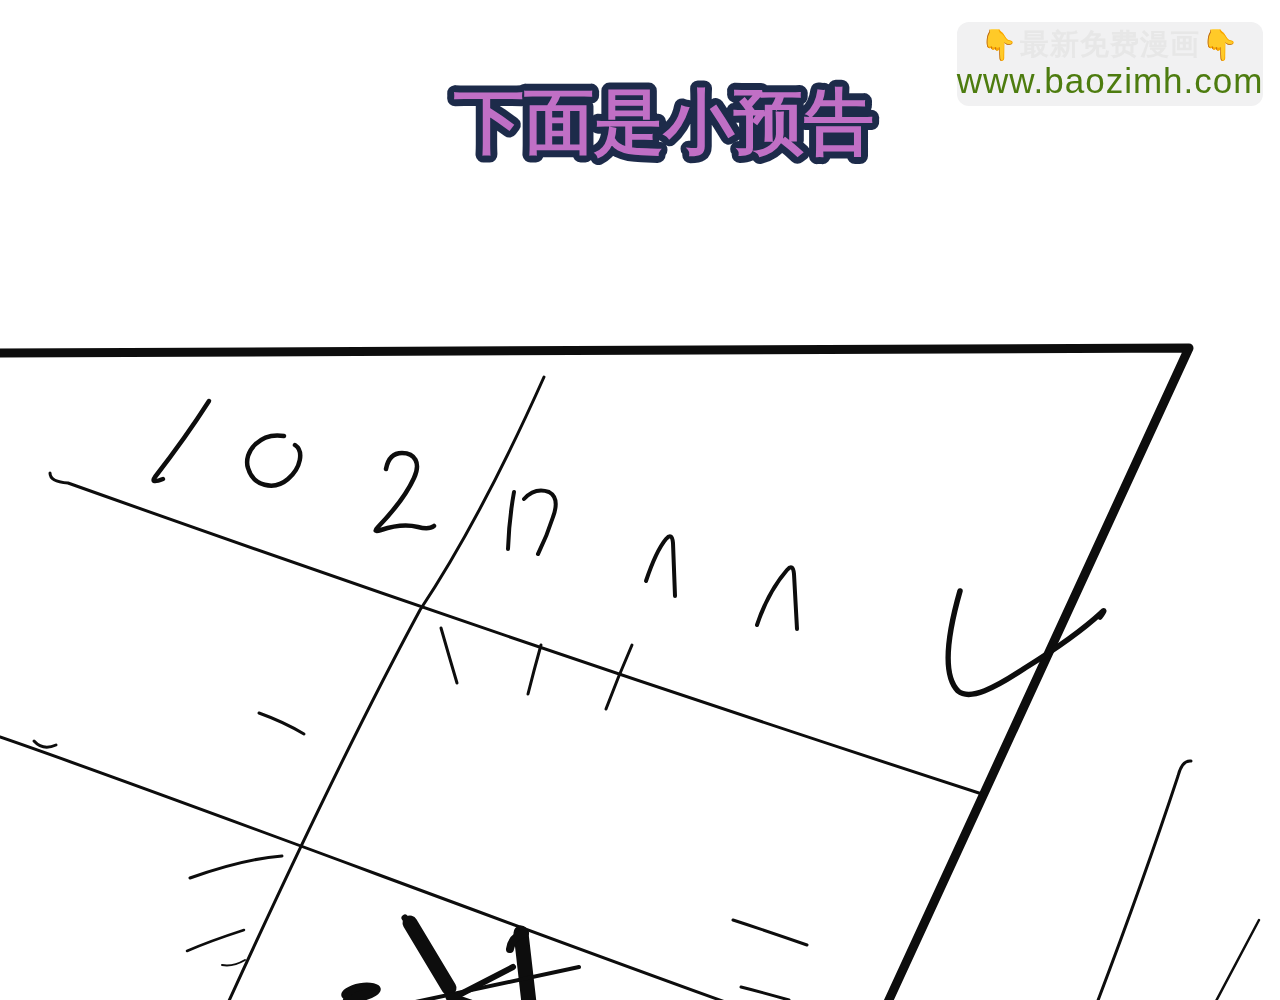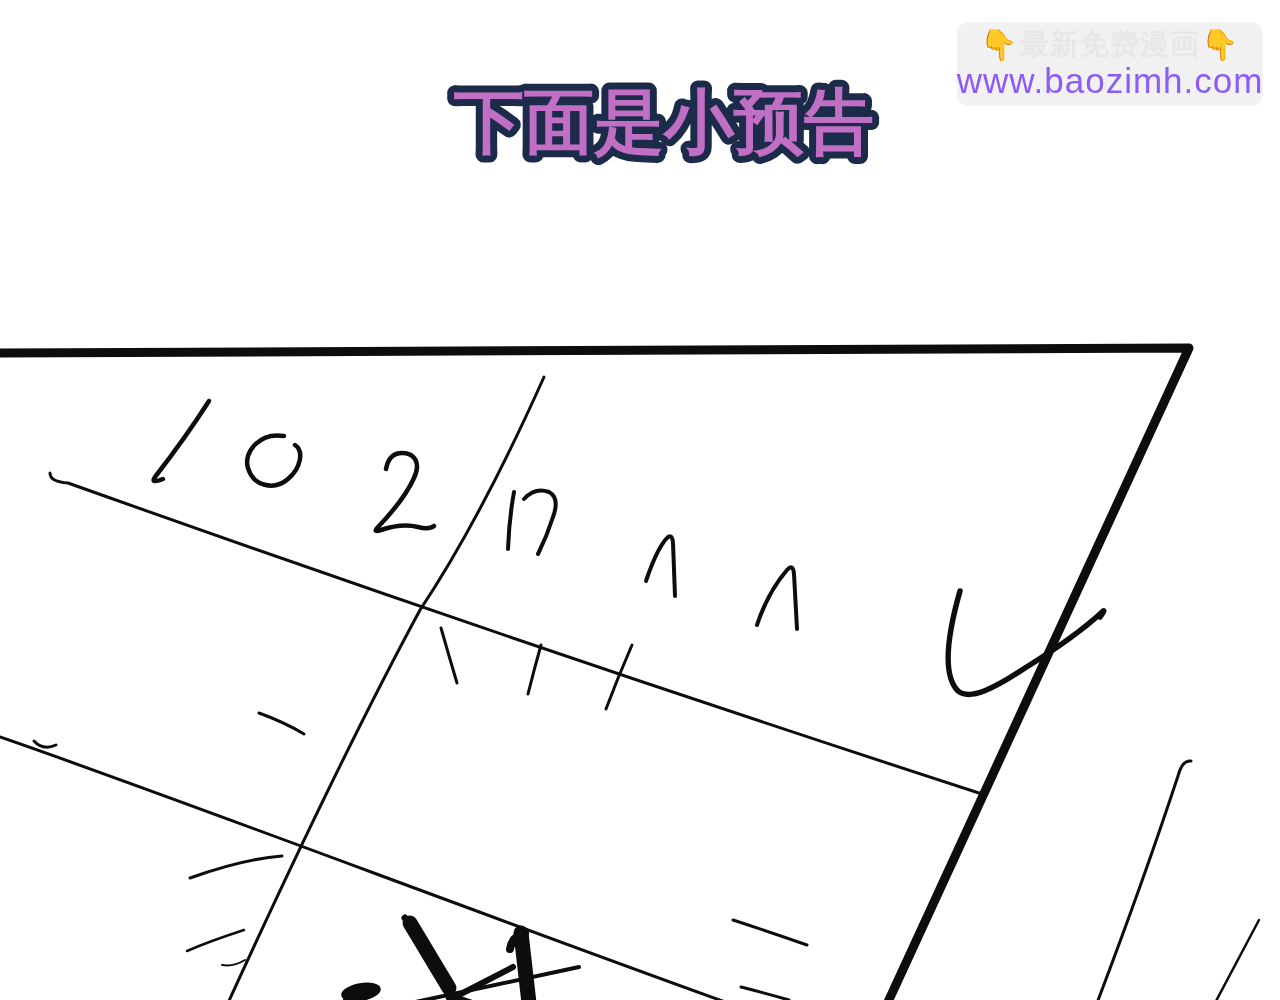--- a/index.html
+++ b/index.html
@@ -25,21 +25,21 @@
   .wm-line1{
     display:flex;align-items:center;justify-content:center;
     font-size:29px;font-weight:bold;
     color:#e7e7e7;
     letter-spacing:1px;
     white-space:nowrap;
   }
   .wm-emoji{font-size:30px;color:#f2bd3a;margin:0 1px;}
   .wm-line2{
     font-size:35px;
-    color:#8b5cf6;
+    color:#4d7c0f;
     letter-spacing:1px;
     white-space:nowrap;
   }
   
   .title-wrap{
     position:absolute;left:0;top:66px;width:1280px;height:110px;margin-left:24px;
   }
   
   .sketch-svg{
     position:absolute;left:0;top:0;width:1280px;height:1000px;

